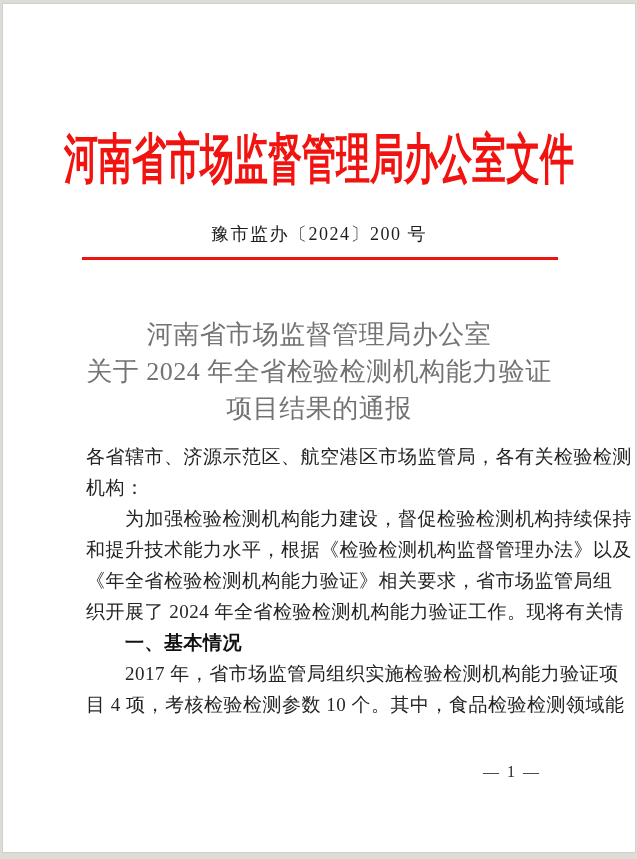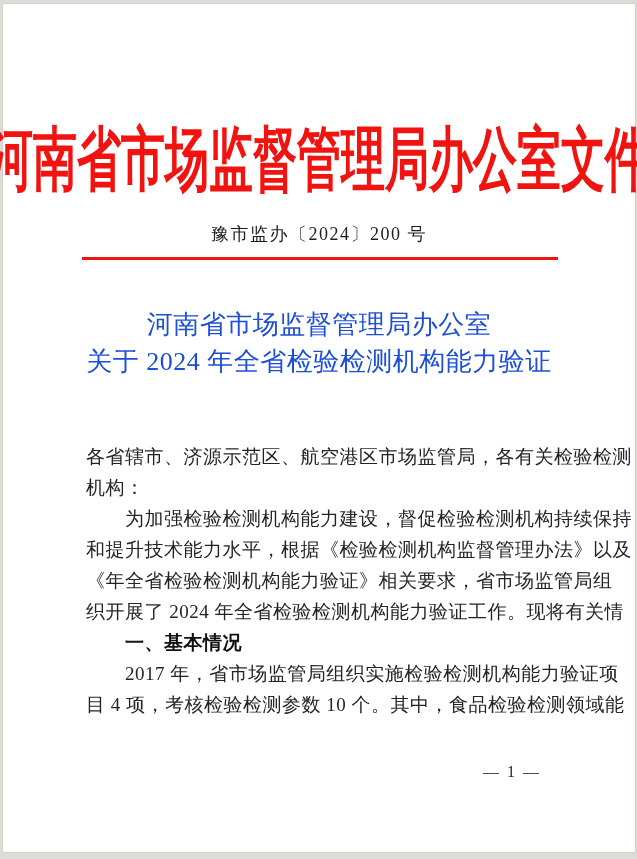--- a/index.html
+++ b/index.html
@@ -30,21 +30,21 @@
     position: absolute;
     left: 0;
     right: 0;
     top: 120px;
     height: 72px;
     display: flex;
     align-items: center;
     justify-content: center;
     color: #f11310;
     font-weight: bold;
-    font-size: 44px;
+    font-size: 34px;
     white-space: nowrap;
   }
   .letterhead .stretch {
     display: inline-block;
     transform: scaleY(1.58);
     transform-origin: 50% 50%;
     letter-spacing: 0px;
   }
   
   .doc-number {
@@ -66,25 +66,25 @@
     width: 476px;
     top: 253px;
     height: 3px;
     background: #ee1511;
   }
   
   .doc-title {
     position: absolute;
     left: 0;
     right: 0;
-    top: 302px;
+    top: 312px;
     text-align: center;
     font-size: 26px;
     line-height: 37px;
-    color: #1d4ed8;
+    color: #737373;
     letter-spacing: 0.5px;
   }
   
   .body-text {
     position: absolute;
     left: 83px;
     width: 478px;
     top: 437px;
     font-size: 19px;
     line-height: 31px;
@@ -126,20 +126,21 @@
       <span class="stretch">河南省市场监督管理局办公室文件</span>
     </div>
 
     <div class="doc-number">豫市监办〔2024〕200 号</div>
 
     <div class="red-rule"></div>
 
     <div class="doc-title">
       <div class="title-line">河南省市场监督管理局办公室</div>
       <div class="title-line">关于 2024 年全省检验检测机构能力验证</div>
+      <div class="title-line">项目结果的通报</div>
     </div>
 
     <div class="body-text">
       <div class="line">各省辖市、济源示范区、航空港区市场监管局，各有关检验检测</div>
       <div class="line">机构：</div>
 
       <div class="line indent">为加强检验检测机构能力建设，督促检验检测机构持续保持</div>
       <div class="line">和提升技术能力水平，根据《检验检测机构监督管理办法》以及</div>
       <div class="line">《年全省检验检测机构能力验证》相关要求，省市场监管局组</div>
       <div class="line">织开展了 2024 年全省检验检测机构能力验证工作。现将有关情</div>

